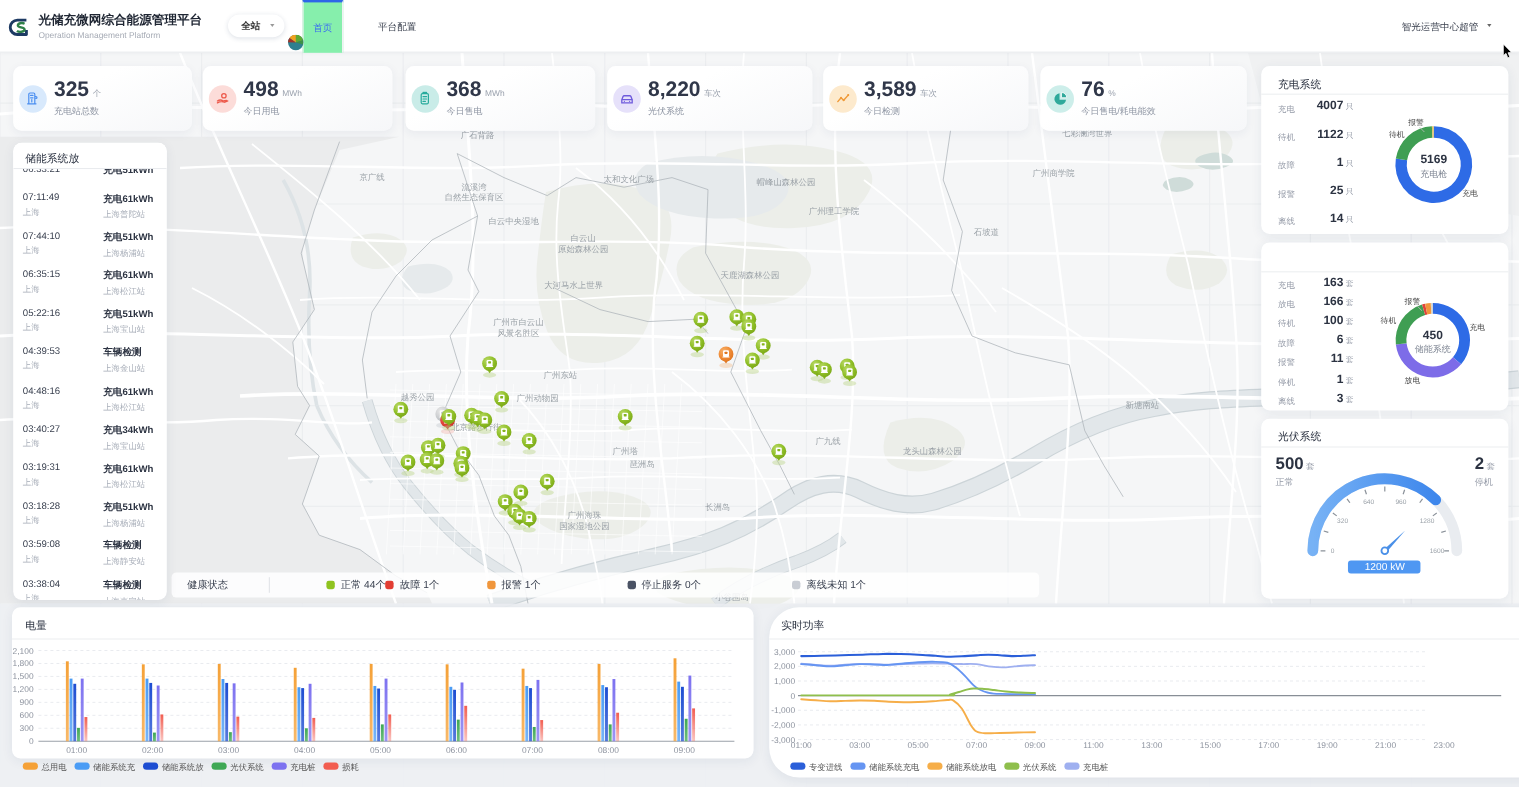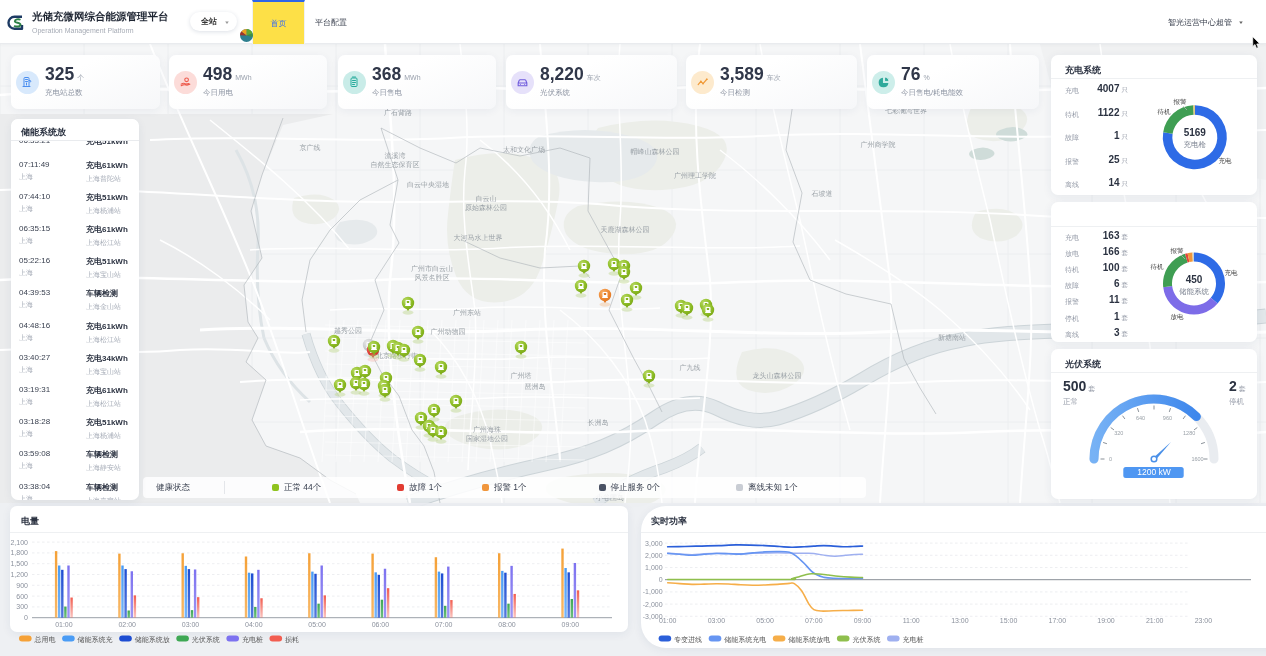--- a/index.html
+++ b/index.html
@@ -9,32 +9,32 @@
 
 #header { left:0; top:0; width:1266px; height:44px; background:#fff; border-bottom:1px solid #e9ebee; z-index:30; box-shadow:0 1px 3px rgba(60,70,90,.05); }
 #logo { left:7px; top:13px; width:18px; height:18px; }
 #brand { left:32px; top:10px; }
 #brand .t1 { font-size:10.5px; font-weight:bold; color:#1f2633; }
 #brand .t2 { font-size:7px; color:#a6abb5; margin-top:3px; }
 #sitepick { left:190px; top:12px; width:47px; height:19px; background:#fff; border-radius:10px; box-shadow:0 1px 4px rgba(40,60,100,.16); display:flex; align-items:center; justify-content:space-between; padding:0 7px 0 11px; }
 #sitepick .txt { font-size:8px; font-weight:bold; color:#333; }
 #sitepick .chev { font-size:6px; color:#999; transform:scaleY(.75); }
 .tab { top:0; height:44px; display:flex; align-items:center; justify-content:center; font-size:8px; z-index:31; }
-#tab1 { left:252px; width:53px; color:#3a6ef0; background:#fde047; border-left:1px solid #f0f1f3; border-right:1px solid #f0f1f3; border-top:2px solid #2e66e8; }
+#tab1 { left:252px; width:34px; color:#3a6ef0; background:#86efac; border-left:1px solid #f0f1f3; border-right:1px solid #f0f1f3; border-top:2px solid #2e66e8; }
 #tab2 { left:301px; width:60px; color:#3c4250; }
 #userbox { right:22px; top:0; height:44px; display:flex; align-items:center; gap:6px; font-size:8px; color:#3c4250; z-index:31; }
 
 .scard { top:55px; height:54px; background:linear-gradient(155deg,#ffffff 35%,#f6f7f9); border-radius:7px; box-shadow:0 2px 8px rgba(35,55,95,.06); z-index:10; }
 .scard .ic { position:absolute; left:4.5px; top:15.5px; width:23px; height:23px; border-radius:50%; display:flex; align-items:center; justify-content:center; }
 .scard .num { position:absolute; left:34px; top:9px; font-size:17.5px; font-weight:bold; color:#303749; }
 .scard .unit { font-size:7px; font-weight:normal; color:#9aa1ad; margin-left:3px; }
 .scard .lbl { position:absolute; left:34px; top:33px; font-size:7.5px; color:#8d94a2; }
 
 .panel { background:#fff; border-radius:7px; box-shadow:0 2px 10px rgba(35,55,95,.07); z-index:10; }
-.ptitle { font-size:9px; font-weight:bold; color:#2c3342; }
+.ptitle { font-size:9px; font-weight:normal; color:#2c3342; }
 .pdiv { height:1px; background:#eef0f2; }
 
 #feed { left:11px; top:119px; width:128px; height:381px; overflow:hidden; }
 #feedhead { position:absolute; left:0; top:0; width:128px; height:22px; background:#fff; border-bottom:1px solid #e9ebee; z-index:3; border-radius:7px 7px 0 0; }
 #feedhead .ptitle { position:absolute; left:10px; top:7px; }
 .feeditem { position:absolute; left:0; width:128px; }
 .feeditem .c1 { position:absolute; left:8px; top:0; }
 .feeditem .c2 { position:absolute; left:75px; top:0; }
 .feeditem .l1 { font-size:8px; font-weight:bold; color:#2c3342; white-space:nowrap; }
 .feeditem .l2 { font-size:7px; color:#a7adb8; margin-top:3px; white-space:nowrap; }
@@ -629,21 +629,21 @@
         </div>
       </div>
     <div id="feedhead">
         <div class="ptitle">储能系统放</div>
       </div>
   </div>
 
   <div class="abs" id="health">
     <div class="cap">健康状态</div>
     <div class="hitem" style="margin-left:47px"><span class="hsq" style="background:#8fc31f"></span>正常&nbsp;44个</div>
-    <div class="hitem" style="margin-left:76px"><span class="hsq" style="background:#e23c32"></span>故障&nbsp;1个</div>
+    <div class="hitem" style=""><span class="hsq" style="background:#e23c32"></span>故障&nbsp;1个</div>
     <div class="hitem" style="margin-left:40px"><span class="hsq" style="background:#f0963c"></span>报警&nbsp;1个</div>
     <div class="hitem" style="margin-left:72px"><span class="hsq" style="background:#4a5264"></span>停止服务&nbsp;0个</div>
     <div class="hitem" style="margin-left:76px"><span class="hsq" style="background:#c9cdd4"></span>离线未知&nbsp;1个</div>
   </div>
 
   <div class="abs panel" id="p1">
     <div class="ptitle">充电系统</div>
     <div class="pdiv" style="position:absolute;top:23px;width:100%"></div>
     <div id="p1rows">
         <div class="rowlbl" style="left:14px;top:31px">充电</div>

